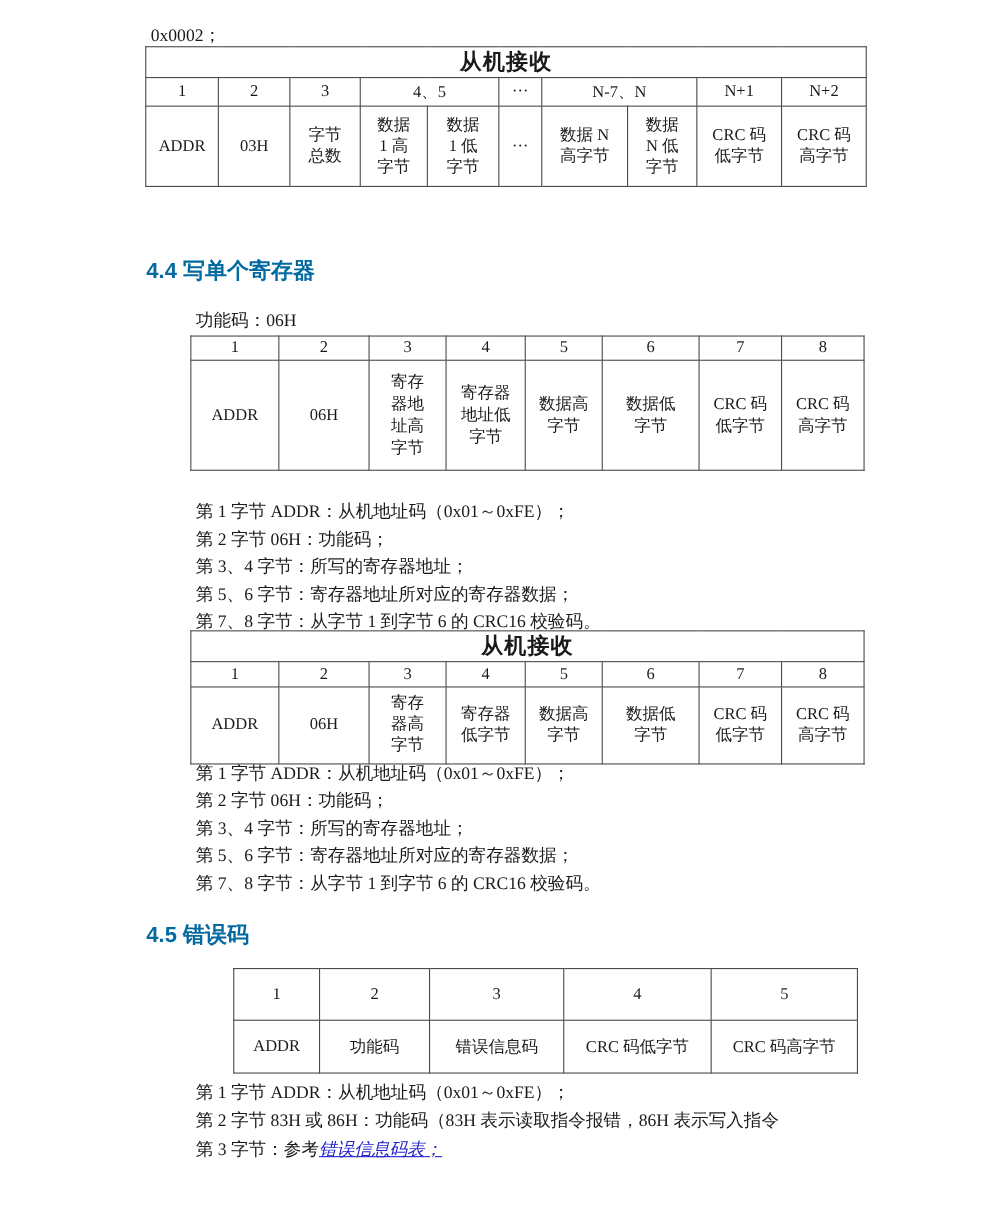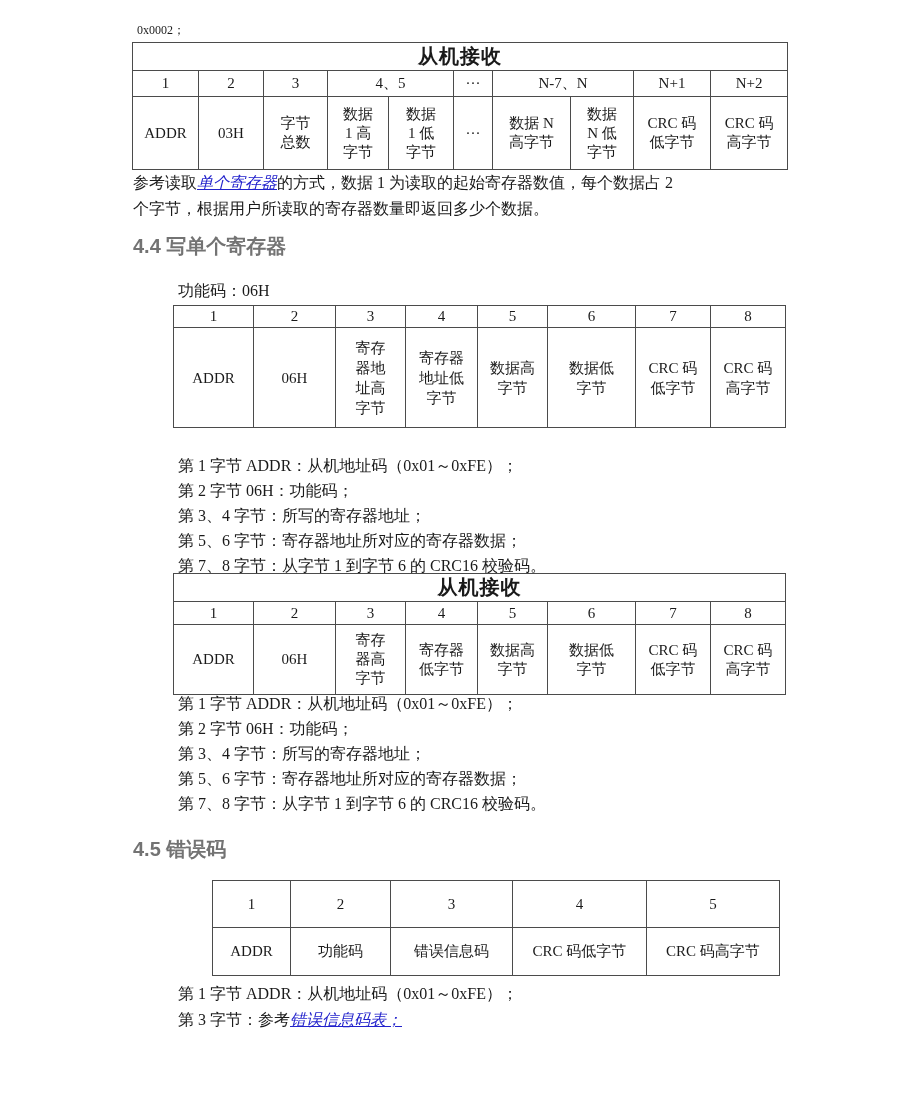--- a/index.html
+++ b/index.html
@@ -2,21 +2,21 @@
 <html><head>
 <meta charset="utf-8">
 <style>
   html,body{margin:0;padding:0;background:#ffffff;}
   #page{
     position:relative;width:912px;height:1101px;background:#ffffff;overflow:hidden;
     font-family:"Liberation Serif","DejaVu Serif",serif;
     color:#1a1a1a;font-size:16px;
   }
   .abs{position:absolute;}
-  .topline{left:137px;top:22px;font-size:12px;}
+  .topline{left:137px;top:22px;font-size:16px;}
   
   table{border-collapse:collapse;table-layout:fixed;}
   td{border:1px solid #4b4b4b;text-align:center;vertical-align:middle;
      font-size:15px;padding:0 2px;overflow:hidden;}
   td.title{font-weight:bold;font-size:20px;letter-spacing:1px;}
   td.wrap{white-space:pre-line;line-height:19px;}
   .t1{left:132px;top:42px;width:655px;}
   .t1 tr.r-title{height:22px;}
   .t1 tr.r-num{height:26px;}
   .t1 tr.r-data{height:73px;}
@@ -30,21 +30,21 @@
   .t3 tr.r-num{height:23px;}
   .t3 tr.r-data{height:70px;}
   .t4{left:212px;top:880px;width:567px;}
   .t4 tr.r-num{height:47px;}
   .t4 tr.r-data{height:48px;}
   
   .para{left:133px;top:170px;width:662px;line-height:26px;}
   .h44{left:133px;top:233px;}
   .h45{left:133px;top:836px;}
   h2{margin:0;font-family:"Liberation Sans","DejaVu Sans",sans-serif;
-     font-size:20px;font-weight:bold;color:#737373;}
+     font-size:20px;font-weight:bold;color:#0369a1;}
   .funcline{left:178px;top:281px;}
   .notes{left:133px;width:670px;line-height:25px;}
   .n2{top:453px;}
   .n3{top:691px;}
   .n4{top:981px;line-height:26px;}
   .note-line{padding-left:45px;}
   .note-line.noindent{padding-left:0;}
   a.doclink{color:#2222cc;font-style:italic;text-decoration:underline;cursor:pointer;}
 </style>
 </head>
@@ -99,24 +99,20 @@
 N 低
 字节</td>
       <td class="wrap">CRC 码
 低字节</td>
       <td class="wrap">CRC 码
 高字节</td>
     </tr>
   </tbody>
     </table>
 
-  <div class="abs para">
-    <span>参考读取</span><a class="doclink">单个寄存器</a><span>的方式，数据 1 为读取的起始寄存器数值，每个数据占 2</span><br>
-    <span>个字节，根据用户所读取的寄存器数量即返回多少个数据。</span>
-  </div>
 
   <div class="abs h44">
     <h2>4.4 写单个寄存器</h2>
   </div>
 
   <div class="abs funcline">功能码：06H</div>
 
   <table class="abs t2">
     <colgroup>
       <col style="width:80px">
@@ -247,16 +243,17 @@
       <td>功能码</td>
       <td>错误信息码</td>
       <td>CRC 码低字节</td>
       <td>CRC 码高字节</td>
     </tr>
   </tbody>
     </table>
 
   <div class="abs notes n4">
     <div class="note-line">第 1 字节 ADDR：从机地址码（0x01～0xFE）；</div>
+    <div class="note-line">第 2 字节 83H 或 86H：功能码（83H 表示读取指令报错，86H 表示写入指令</div>
     <div class="note-line"><span>第 3 字节：参考</span><a class="doclink">错误信息码表</a><a class="doclink">；</a></div>
   </div>
 
 </div>
 
 </body></html>

